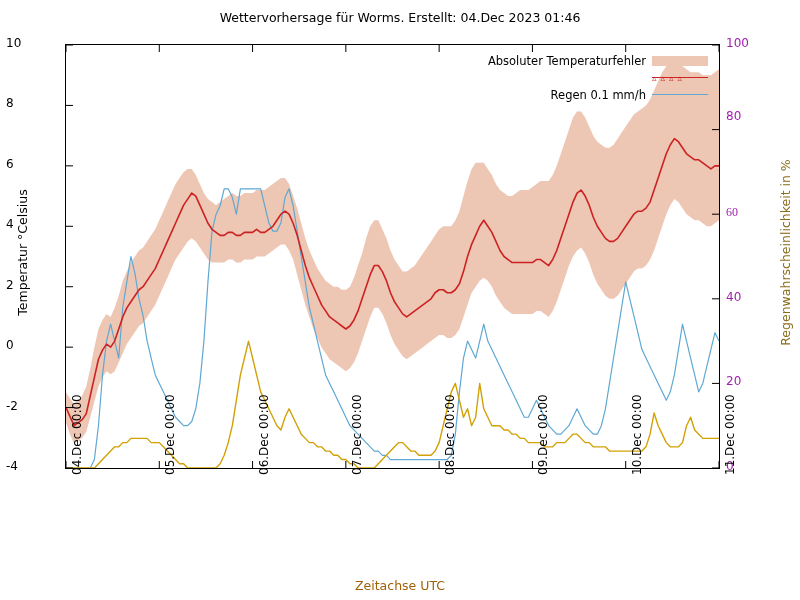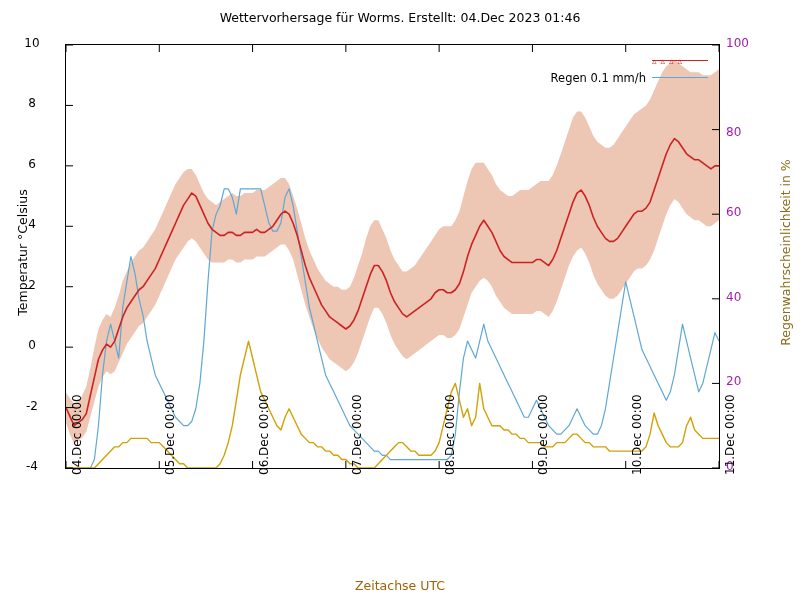--- a/index.html
+++ b/index.html
@@ -72,21 +72,21 @@
     width: 800px;
     text-align: center;
     font-size: 12.5px;
     color: #a16207;
   }
   .ytick-left {
     position: absolute;
     right: 0;
     font-size: 12px;
     color: #000000;
-    text-align: center;
+    text-align: left;
     white-space: nowrap;
   }
   #ytick-left-wrap {
     position: absolute;
     left: 0;
     top: 0;
     width: 58px;
     height: 600px;
   }
   #ytick-right-wrap {
@@ -178,22 +178,22 @@
       <div class="ytick-left" style="top: 277.714px; width: 52px;">2</div>
       <div class="ytick-left" style="top: 217.286px; width: 52px;">4</div>
       <div class="ytick-left" style="top: 156.857px; width: 52px;">6</div>
       <div class="ytick-left" style="top: 96.4286px; width: 52px;">8</div>
       <div class="ytick-left" style="top: 36px; width: 52px;">10</div>
     </div>
   <div id="ytick-right-wrap">
       <div class="ytick-right" style="top: 459px;">0</div>
       <div class="ytick-right" style="top: 374.4px;">20</div>
       <div class="ytick-right" style="top: 289.8px;">40</div>
-      <div class="ytick-right" style="top: 205.2px;">60</div>
-      <div class="ytick-right" style="top: 125px;">80</div>
+      <div class="ytick-right" style="top: 205.2px; font-family: Liberation Serif, serif;">60</div>
+      <div class="ytick-right" style="top: 109px;">80</div>
       <div class="ytick-right" style="top: 36px;">100</div>
     </div>
   <div id="xtick-wrap"></div>
 
   <div id="ylabel-left">Temperatur °Celsius</div>
   <div id="ylabel-right">Regenwahrscheinlichkeit in %</div>
   <div id="xlabel">Zeitachse UTC</div>
 
   <div id="plot-area">
     <svg id="plot-svg" width="653" height="423" viewBox="0 0 653 423">
@@ -237,20 +237,26 @@
         <line x1="466.42857142857144" x2="466.42857142857144" y1="0" y2="7" stroke="#000" stroke-width="1"></line>
         <line x1="559.7142857142857" x2="559.7142857142857" y1="423" y2="416" stroke="#000" stroke-width="1"></line>
         <line x1="559.7142857142857" x2="559.7142857142857" y1="0" y2="7" stroke="#000" stroke-width="1"></line>
         <line x1="653" x2="653" y1="423" y2="416" stroke="#000" stroke-width="1"></line>
         <line x1="653" x2="653" y1="0" y2="7" stroke="#000" stroke-width="1"></line>
       </svg>
   </div>
 
   <div id="legend">
       <div class="legend-row">
+        <span class="legend-label">Absoluter Temperaturfehler</span>
+        <span class="legend-swatch">
+          <span class="swatch-band" style="background: rgb(238, 198, 180);"></span>
+        </span>
+      </div>
+      <div class="legend-row">
         <span class="legend-swatch">
           <span class="swatch-line" style="background: rgb(204, 34, 34);"></span>
           <span class="swatch-marks" style="color: rgb(204, 34, 34); opacity: 0.85;">▵▵▵▵</span>
         </span>
       </div>
       <div class="legend-row">
         <span class="legend-label">Regen 0.1 mm/h</span>
         <span class="legend-swatch">
           <span class="swatch-line" style="background: rgb(95, 168, 211);"></span>
         </span>

